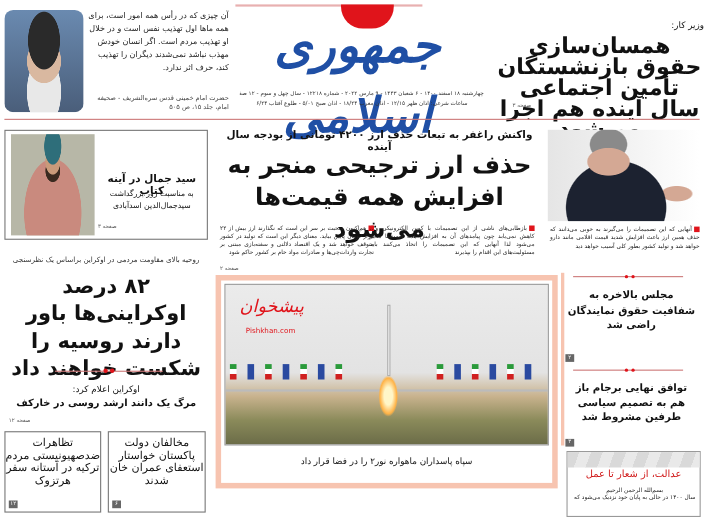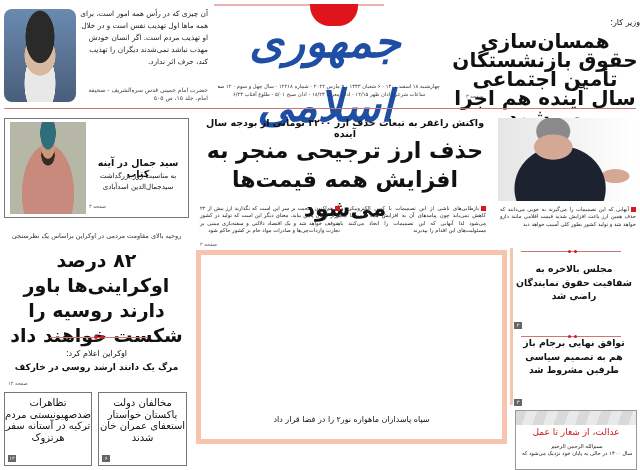--- a/index.html
+++ b/index.html
@@ -89,21 +89,21 @@
   #pishkhan-logo { left: 12px; top: 10px; width: 60px; font-family: "DejaVu Serif", serif; font-size: 16px; color: #e0141b; font-style: italic; text-align: center; }
   #pishkhan-url { left: 8px; top: 38px; width: 66px; font-size: 6.5px; color: #e0141b; text-align: center; direction: ltr; }
   #photo-caption { left: 0; top: 160px; width: 301px; font-size: 8px; text-align: center; }
 
   
   .right-divider { width: 100px; height: 1px; background: #c77; }
   #rdiv1 { left: 521px; top: 251px; }
   #rdiv2 { left: 521px; top: 336px; }
   .rdot { width: 3px; height: 3px; background: #e0141b; border-radius: 50%; }
   #right-story-1 { left: 515px; top: 262px; width: 118px; font-size: 9.3px; font-weight: bold; line-height: 13.5px; text-align: center; }
-  #right-story-2 { left: 515px; top: 336px; width: 118px; font-size: 9.3px; font-weight: bold; line-height: 13.5px; text-align: center; }
+  #right-story-2 { left: 515px; top: 346px; width: 118px; font-size: 9.3px; font-weight: bold; line-height: 13.5px; text-align: center; }
   #right-tag-1 { left: 514px; top: 322px; }
   #right-tag-2 { left: 514px; top: 399px; }
   .rtag { width: 8px; height: 7px; background: #666; color: #fff; font-size: 5px; line-height: 7px; text-align: center; }
   #right-accent { left: 510px; top: 248px; width: 3px; height: 157px; background: #f7c4b0; }
 
   #editorial-box { left: 515px; top: 410px; width: 122px; height: 60px; border: 1px solid #999; background: #fff; }
   #editorial-band { left: 0; top: 0; width: 100%; height: 14px; background: repeating-linear-gradient(110deg, #d9d9d9 0 10px, #e9e9e9 10px 20px); }
   #editorial-title { left: 0; top: 16px; width: 100%; font-size: 9px; font-weight: normal; color: #d01818; text-align: center; }
   #editorial-body { left: 4px; top: 32px; width: 114px; font-size: 5.3px; line-height: 7.2px; text-align: center; color: #222; }
 </style>
@@ -157,20 +157,40 @@
 <div id="main-headline" class="abs">حذف ارز ترجیحی منجر به افزایش همه قیمت‌ها می‌شود</div>
 <div id="minister-photo" class="abs"></div>
 
 <div id="body-col-1" class="abs body-col"><span class="red-sq"></span><span>هم‌اکنون صحبت بر سر این است که نگذارند ارز بیش از ۲۲ هزار تومان پایین بیاید. معنای دیگر این است که تولید در کشور متوقف خواهد شد و یک اقتصاد دلالتی و سفته‌بازی مبتنی بر تجارت واردات‌چی‌ها و صادرات مواد خام بر کشور حاکم شود</span></div>
 <div id="body-col-2" class="abs body-col"><span class="red-sq"></span><span>بازطابی‌های ناشی از این تصمیمات با کوپن الکترونیکی و... کاهش نمی‌یابد چون پیامدهای آن به افزایش همه قیمت‌ها منجر می‌شود لذا آنهایی که این تصمیمات را اتخاذ می‌کنند باید مسئولیت‌های این اقدام را بپذیرند</span></div>
 <div id="body-col-3" class="abs body-col"><span class="red-sq"></span><span>آنهایی که این تصمیمات را می‌گیرند به خوبی می‌دانند که حذف همین ارز باعث افزایش شدید قیمت اقلامی مانند دارو خواهد شد و تولید کشور بطور کلی آسیب خواهد دید</span></div>
 <div id="main-page" class="abs">صفحه ۲</div>
 
 <div id="photo-frame" class="abs">
   <div id="photo-inner" class="abs">
+    <div id="rocket-photo" class="abs">
+      <div class="abs fence"></div>
+      <div class="flag" style="left:4px;background:linear-gradient(#2a9a3a 33%,#fff 33% 66%,#d02020 66%);"></div>
+      <div class="flag" style="left:20px;background:#2a4aa0;"></div>
+      <div class="flag" style="left:36px;background:linear-gradient(#2a9a3a 33%,#fff 33% 66%,#d02020 66%);"></div>
+      <div class="flag" style="left:52px;background:#2a4aa0;"></div>
+      <div class="flag" style="left:68px;background:linear-gradient(#2a9a3a 33%,#fff 33% 66%,#d02020 66%);"></div>
+      <div class="flag" style="left:84px;background:#2a4aa0;"></div>
+      <div class="flag" style="left:100px;background:linear-gradient(#2a9a3a 33%,#fff 33% 66%,#d02020 66%);"></div>
+      <div class="flag" style="left:192px;background:linear-gradient(#2a9a3a 33%,#fff 33% 66%,#d02020 66%);"></div>
+      <div class="flag" style="left:208px;background:#2a4aa0;"></div>
+      <div class="flag" style="left:224px;background:linear-gradient(#2a9a3a 33%,#fff 33% 66%,#d02020 66%);"></div>
+      <div class="flag" style="left:240px;background:#2a4aa0;"></div>
+      <div class="flag" style="left:256px;background:linear-gradient(#2a9a3a 33%,#fff 33% 66%,#d02020 66%);"></div>
+      <div class="flag" style="left:272px;background:#2a4aa0;"></div>
+      <div id="rocket-flame" class="abs"></div>
+      <div id="rocket" class="abs"></div>
+      <div id="pishkhan-logo" class="abs">پیشخوان</div>
+      <div id="pishkhan-url" class="abs">Pishkhan.com</div>
+    </div>
     <div id="photo-caption" class="abs">سپاه پاسداران ماهواره نور۲ را در فضا قرار داد</div>
   </div>
 </div>
 
 <div id="right-accent" class="abs"></div>
 <div id="rdiv1" class="abs right-divider"></div>
 <div class="abs rdot" style="left:568px;top:250px;"></div>
 <div class="abs rdot" style="left:574px;top:250px;"></div>
 <div id="right-story-1" class="abs">مجلس بالاخره به شفافیت حقوق نمایندگان راضی شد</div>
 <div id="right-tag-1" class="abs rtag">۲</div>

